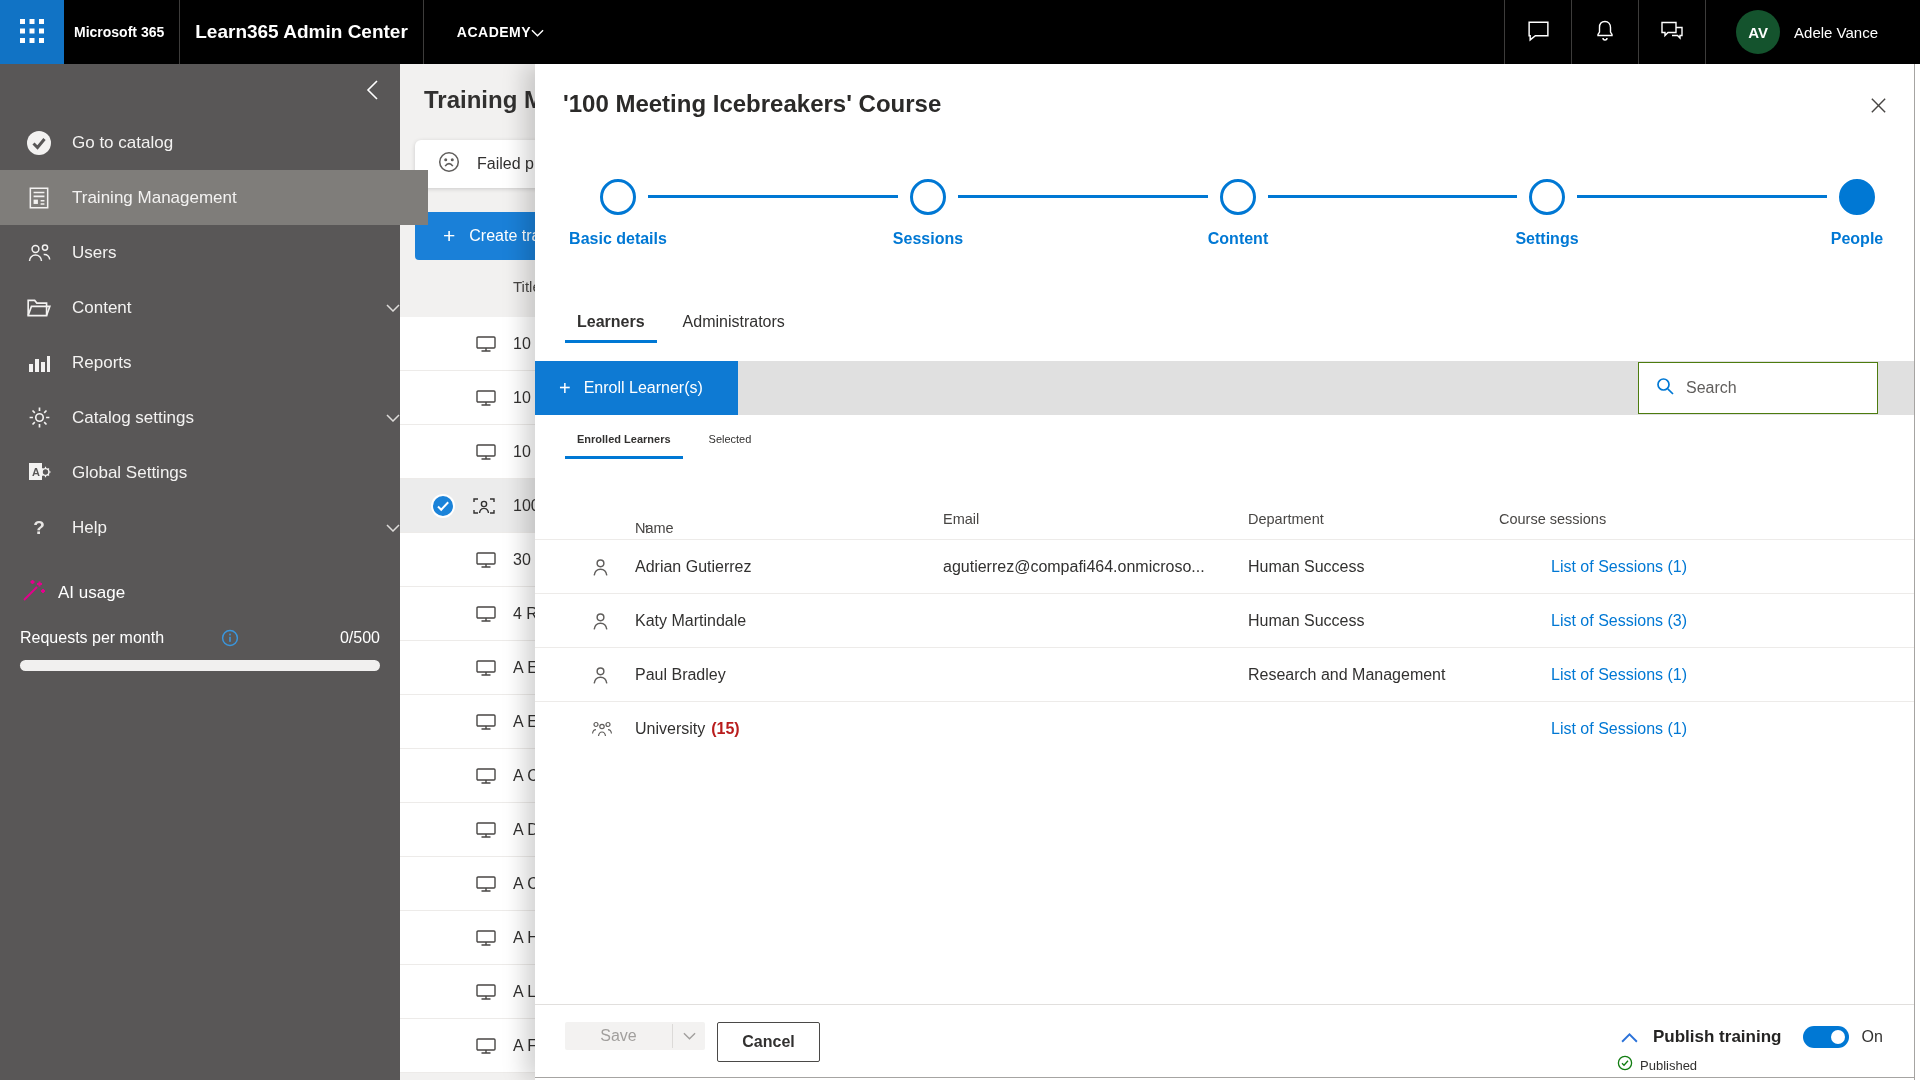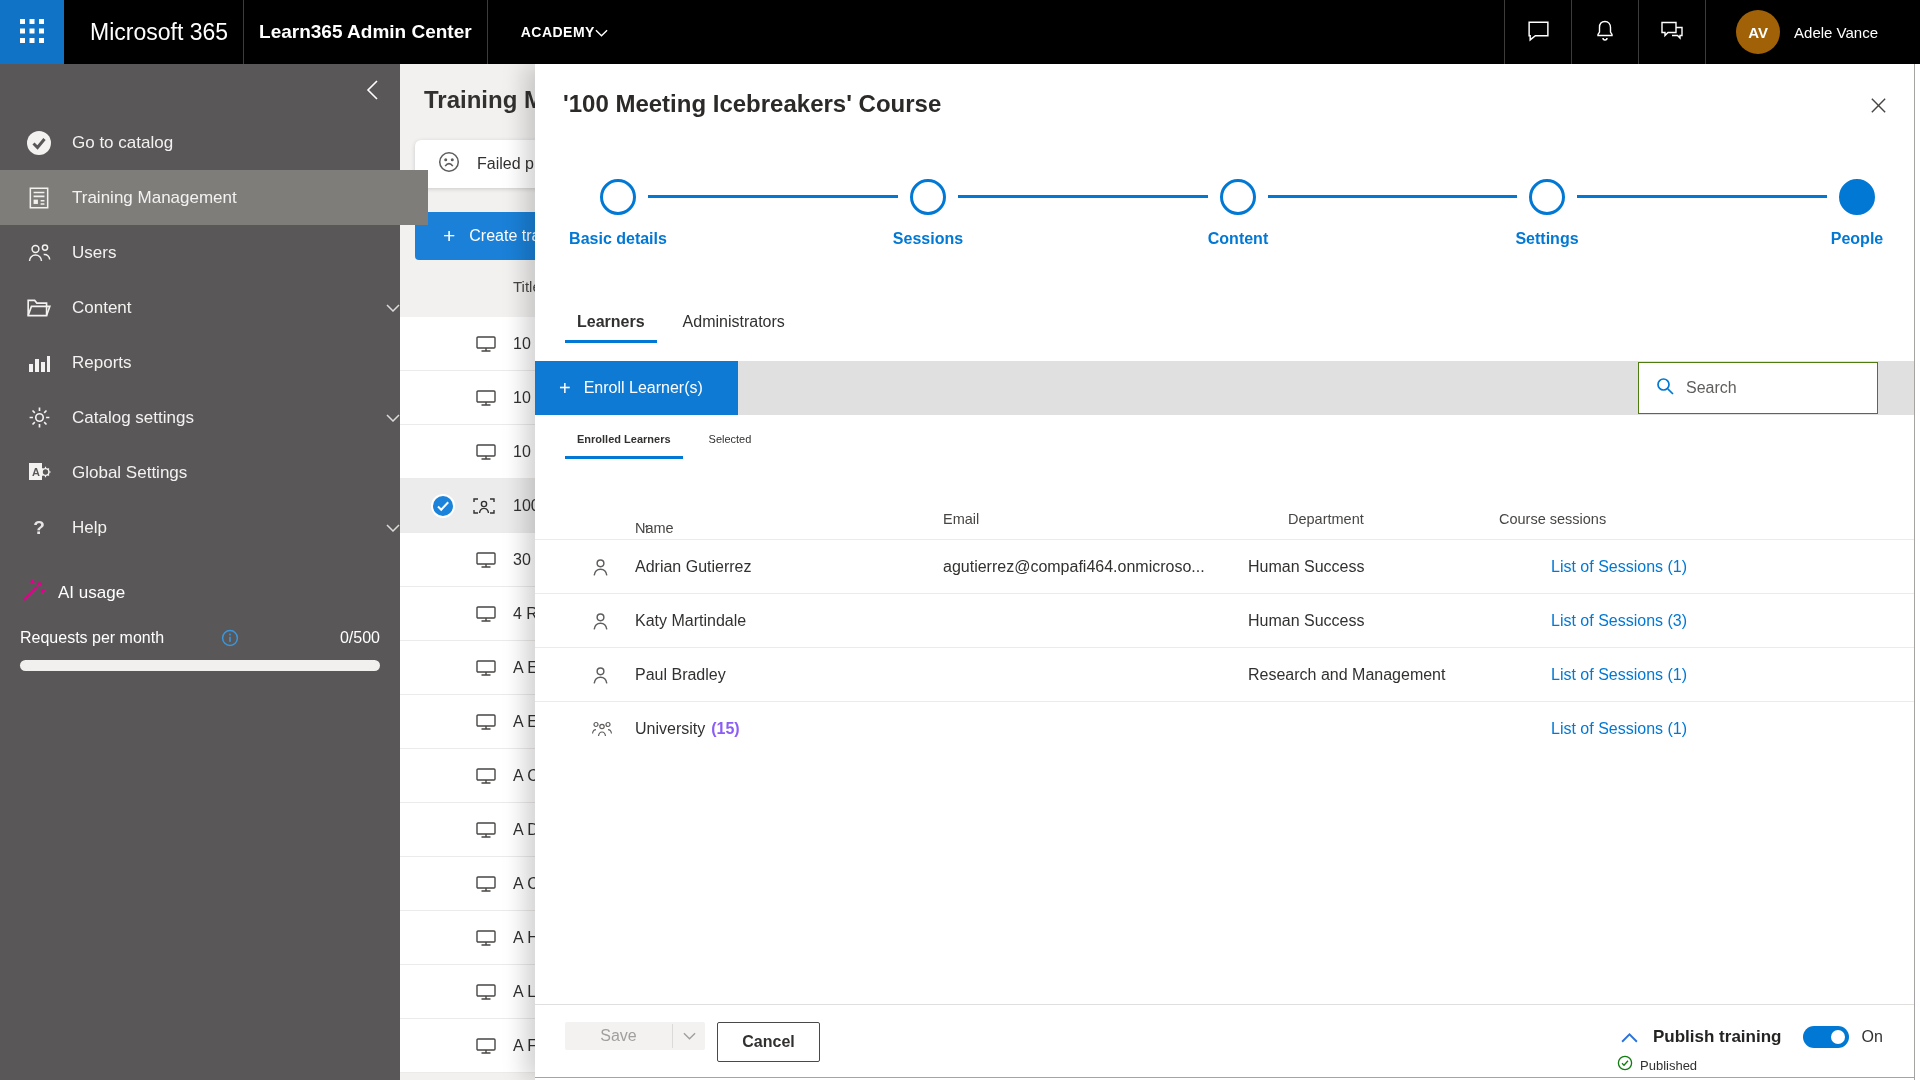--- a/index.html
+++ b/index.html
@@ -3,28 +3,28 @@
 <meta charset="utf-8">
 <style>
   * { margin:0; padding:0; box-sizing:border-box; }
   html,body { width:1920px; height:1080px; overflow:hidden; }
   body { font-family:"Liberation Sans","DejaVu Sans",sans-serif; background:#fff; color:#323130; }
   .screen { position:relative; width:1920px; height:1080px; overflow:hidden; background:#f3f2f1; }
 
   
   .topbar { position:absolute; left:0; top:0; width:1920px; height:64px; background:#000; display:flex; align-items:center; z-index:40; }
   .waffle { width:64px; height:64px; background:#1173c5; border:none; display:flex; align-items:center; justify-content:center; cursor:pointer; flex:0 0 64px; }
-  .tb-brand { color:#fff; font-size:23px; font-weight:400; margin-left:26px; white-space:nowrap; }
+  .tb-brand { color:#fff; font-size:14px; font-weight:700; margin-left:10px; white-space:nowrap; }
   .tb-sep { width:1px; height:64px; background:#3d3c3b; margin:0 15px; }
   .tb-product { color:#fff; font-size:19px; font-weight:600; white-space:nowrap; }
   .tb-tenant { background:none; border:none; color:#fff; font-size:14px; font-weight:600; letter-spacing:.5px; display:flex; align-items:center; margin-left:18px; cursor:pointer; }
   .tb-right { position:absolute; right:0; top:0; height:64px; display:flex; align-items:center; }
   .tb-iconbtn { width:66px; height:64px; background:none; border:none; display:flex; align-items:center; justify-content:center; cursor:pointer; }
   .tb-user { display:flex; align-items:center; gap:14px; padding:0 42px 0 30px; cursor:pointer; }
-  .avatar { width:44px; height:44px; border-radius:50%; background:#a16207; color:#fff; font-size:15px; font-weight:600; display:flex; align-items:center; justify-content:center; }
+  .avatar { width:44px; height:44px; border-radius:50%; background:#14532d; color:#fff; font-size:15px; font-weight:600; display:flex; align-items:center; justify-content:center; }
   .tb-username { color:#fff; font-size:15px; }
 
   
   .sidebar { position:absolute; left:0; top:64px; width:400px; height:1016px; background:#595757; z-index:30; }
   .collapse-btn { position:absolute; top:10px; right:10px; width:34px; height:34px; background:none; border:none; cursor:pointer; display:flex; align-items:center; justify-content:center; }
   .nav { position:absolute; top:51px; left:0; width:428px; }
   .nav-item { position:relative; height:55px; display:flex; align-items:center; padding-left:24px; cursor:pointer; }
   .nav-item.sel { background:#7f7d7a; }
   .nav-ic { width:30px; display:flex; align-items:center; justify-content:center; flex:0 0 30px; }
   .nav-label { color:#f3f2f1; font-size:17px; margin-left:18px; white-space:nowrap; }
@@ -80,32 +80,32 @@
 
   .subtabs { position:absolute; left:30px; top:363px; display:flex; }
   .subtab { padding:6px 12px 11px 12px; font-size:11px; color:#323130; border-bottom:3px solid transparent; cursor:pointer; margin-right:14px; }
   .subtab.active { font-weight:700; border-bottom-color:#0078d4; }
 
   .tbl { position:absolute; left:0; top:438px; width:1379px; }
   .tbl-head { position:relative; height:38px; border-bottom:1px solid #edebe9; font-size:14.5px; color:#484644; }
   .tbl-head span, .tbl-head .hcell { position:absolute; top:9px; white-space:nowrap; }
   .hc-name { left:100px; cursor:pointer; }
   .hc-email { left:408px; }
-  .hc-dept { left:713px;margin-left:40px; }
+  .hc-dept { left:713px; }
   .hc-sess { left:964px; }
   .sort-arrow { margin-left:8px; color:#323130; font-size:14px; }
   .tbl-row { position:relative; height:54px; border-bottom:1px solid #edebe9; }
   .tbl-row:last-child { border-bottom:none; }
   .cell { position:absolute; top:50%; transform:translateY(-50%); white-space:nowrap; font-size:16px; color:#323130; }
   .c-icon { left:55px; display:flex; }
   .c-name { left:100px; }
   .c-email { left:408px; max-width:290px; overflow:hidden; }
   .c-dept { left:713px; }
   .c-sess { left:1016px; color:#0078d4; cursor:pointer; }
-  .u-count { color:#8b5cf6; font-weight:700; margin-left:6px; }
+  .u-count { color:#b91c1c; font-weight:700; margin-left:6px; }
 
   .footer-divider { position:absolute; left:0; top:940px; width:1379px; height:1px; background:#e1dfdd; }
   .save-btn { position:absolute; left:30px; top:958px; width:140px; height:28px; background:#f3f2f1; border:none; border-radius:2px; display:flex; align-items:center; cursor:default; }
   .save-btn .save-text { flex:1; text-align:center; color:#a19f9d; font-size:16px; }
   .save-btn .sv-sep { width:1px; height:24px; background:#dcdad8; }
   .save-btn .sv-chev { width:32px; display:flex; align-items:center; justify-content:center; color:#a19f9d; cursor:pointer; }
   .cancel-btn { position:absolute; left:182px; top:958px; width:103px; height:40px; background:#fff; border:1px solid #4a4947; border-radius:2px; font-size:16px; font-weight:600; color:#323130; cursor:pointer; font-family:inherit; }
 
   .publish-row { position:absolute; left:1085px; top:962px; display:flex; align-items:center; }
   .pub-caret { display:flex; cursor:pointer; }

